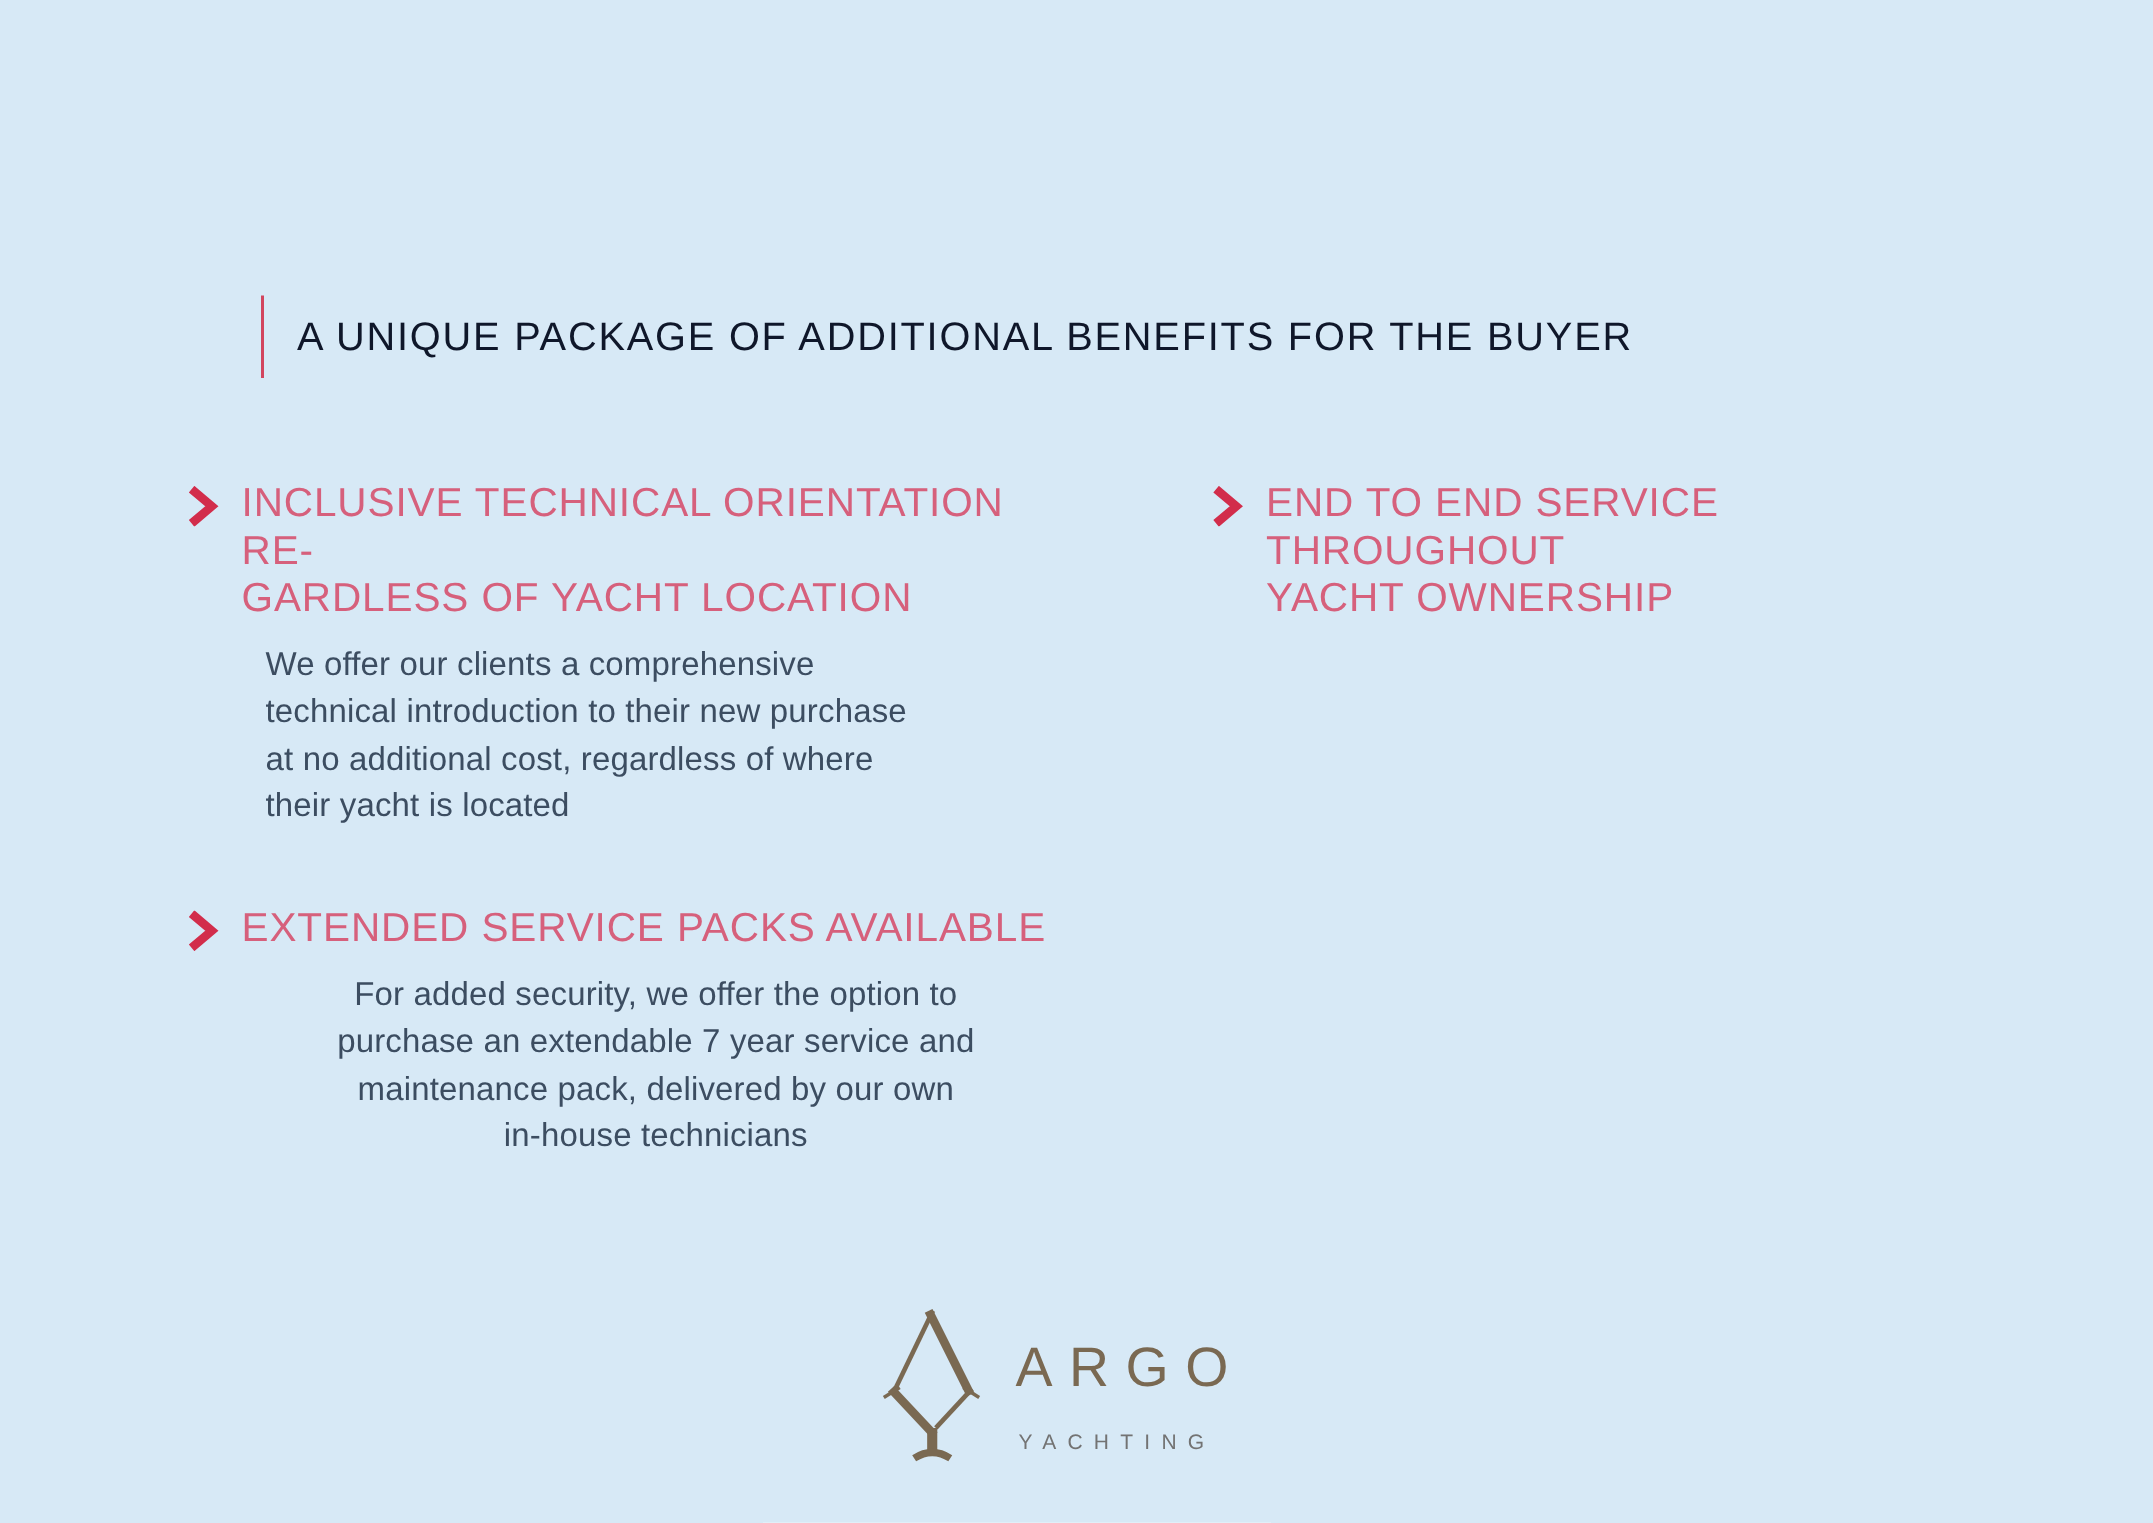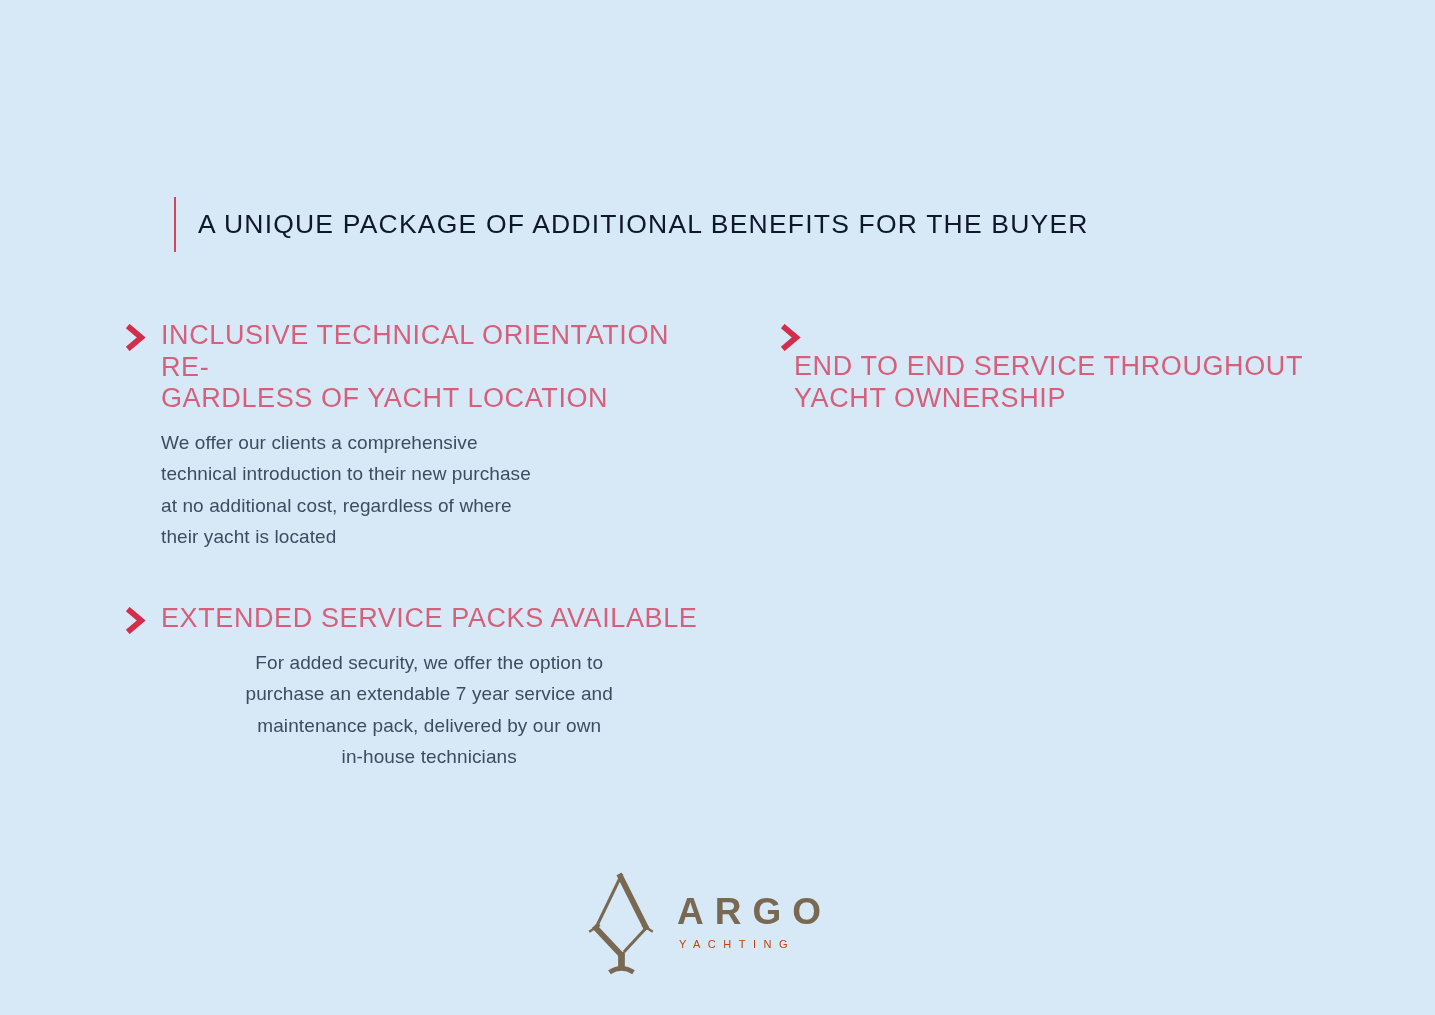--- a/index.html
+++ b/index.html
@@ -43,74 +43,75 @@
     white-space: nowrap;
   }
 
   
   .promise {
     position: absolute;
     display: flex;
     align-items: flex-start;
   }
   .promise-1 { left: 124px; top: 320px; width: 575px; }
-  .promise-2 { left: 779px; top: 320px; width: 540px; flex-direction: column; }
+  .promise-2 { left: 807px; top: 320px; width: 540px; }
   .promise-3 { left: 124px; top: 603px; width: 575px; text-align: center; }
 
   .chevron {
     flex: 0 0 auto;
     margin-top: 4px;
   }
   .promise-content { margin-left: 15px; }
 
   .promise-heading {
     color: #d6607c;
     font-size: 27px;
     line-height: 31.5px;
     font-weight: 400;
     letter-spacing: 0.6px;
     white-space: pre-line;
   }
   .promise-body {
     color: #3c4d61;
-    font-size: 19px;
+    font-size: 22px;
     line-height: 31.5px;
     font-weight: 400;
     letter-spacing: 0.1px;
     margin-top: 12px;
     white-space: pre-line;
+    margin-left: 16px;
   }
 
   
   .logo {
     position: absolute;
     left: 583px;
     top: 871px;
     display: flex;
     align-items: flex-start;
   }
   .logo-mark { flex: 0 0 auto; }
   .logo-text {
     margin-left: 18px;
     margin-top: 22px;
   }
   .brand-name {
     color: #7a6952;
     font-size: 37px;
-    font-weight: 700;
+    font-weight: 400;
     letter-spacing: 11px;
     line-height: 1;
   }
   .brand-tagline {
-    color: #c2410c;
-    font-size: 11px;
+    color: #737373;
+    font-size: 14px;
     font-weight: 400;
     letter-spacing: 7.5px;
     line-height: 1;
-    margin-top: 9px;
+    margin-top: 24px;
     margin-left: 2px;
   }
 </style>
 </head>
 <body>
 
 <div class="page">
 
   <div class="header">
     <div class="title-divider"></div>

